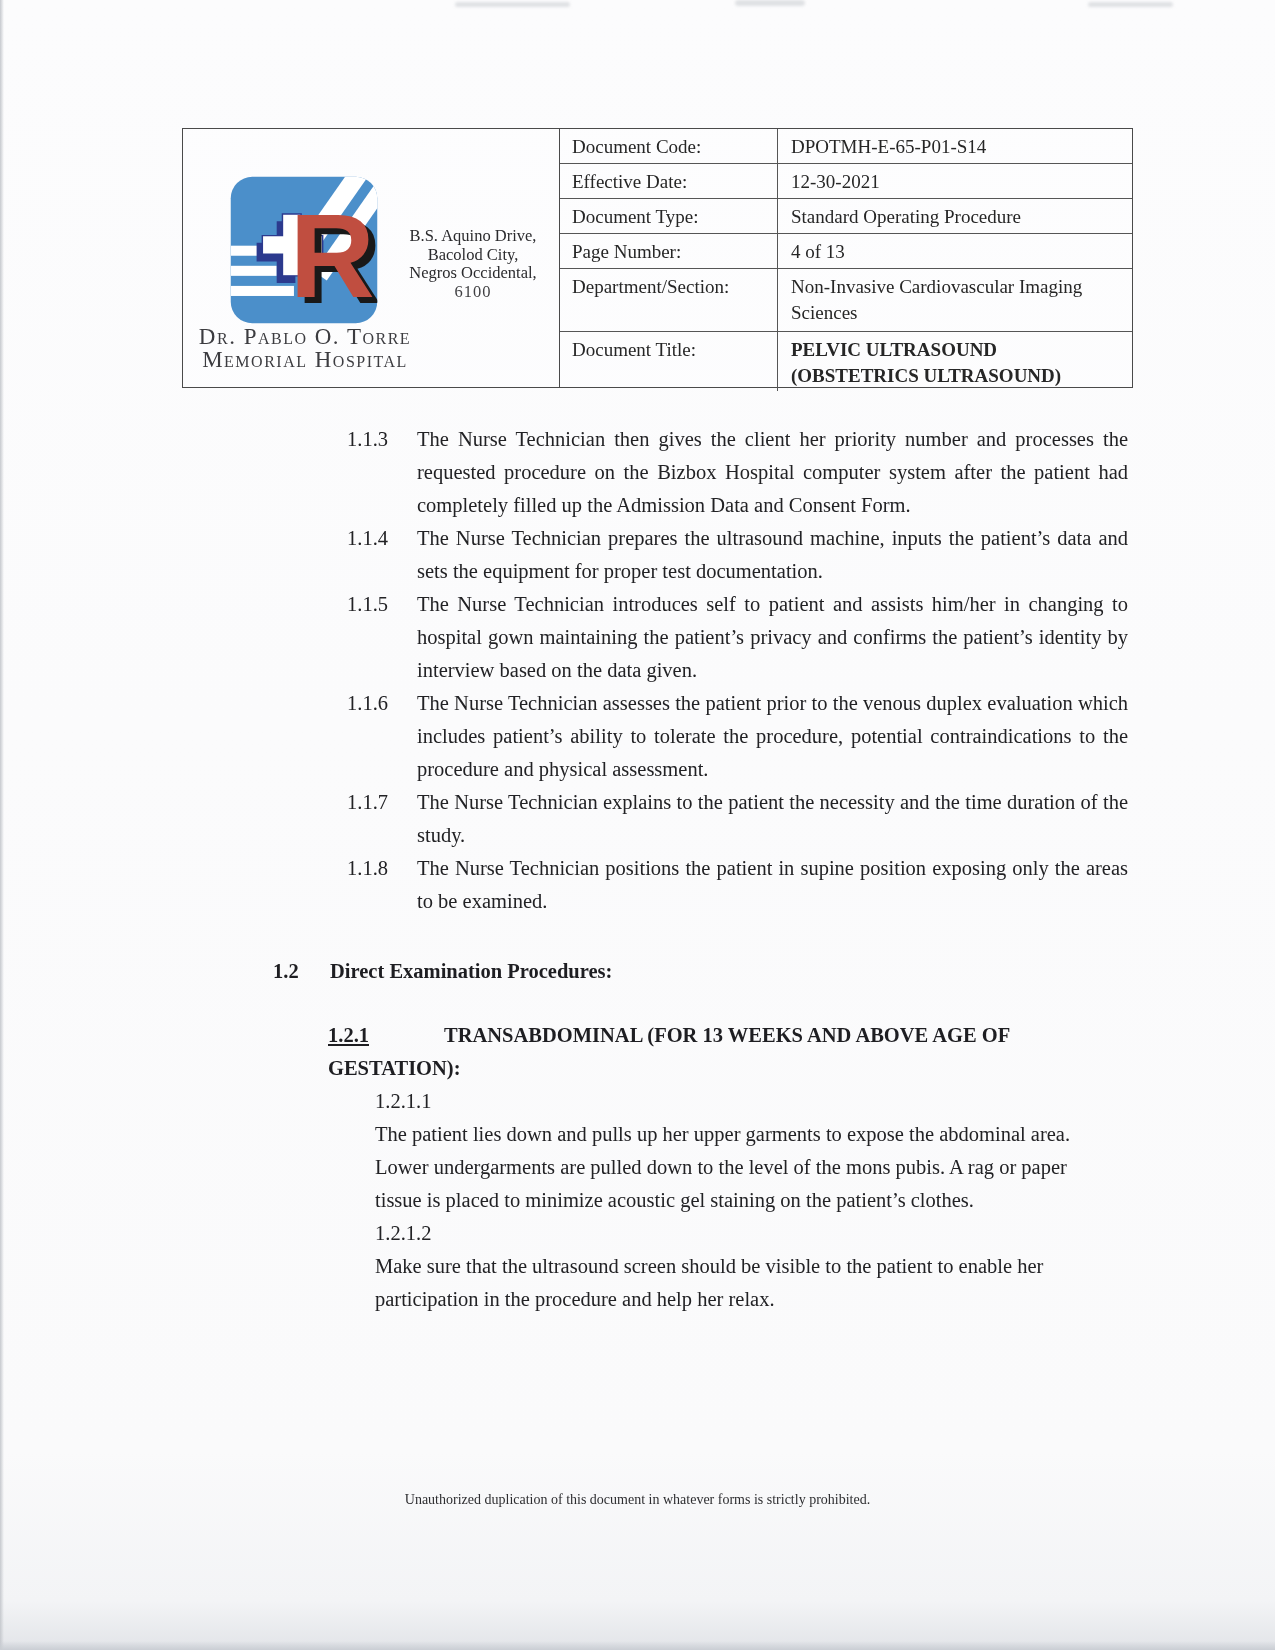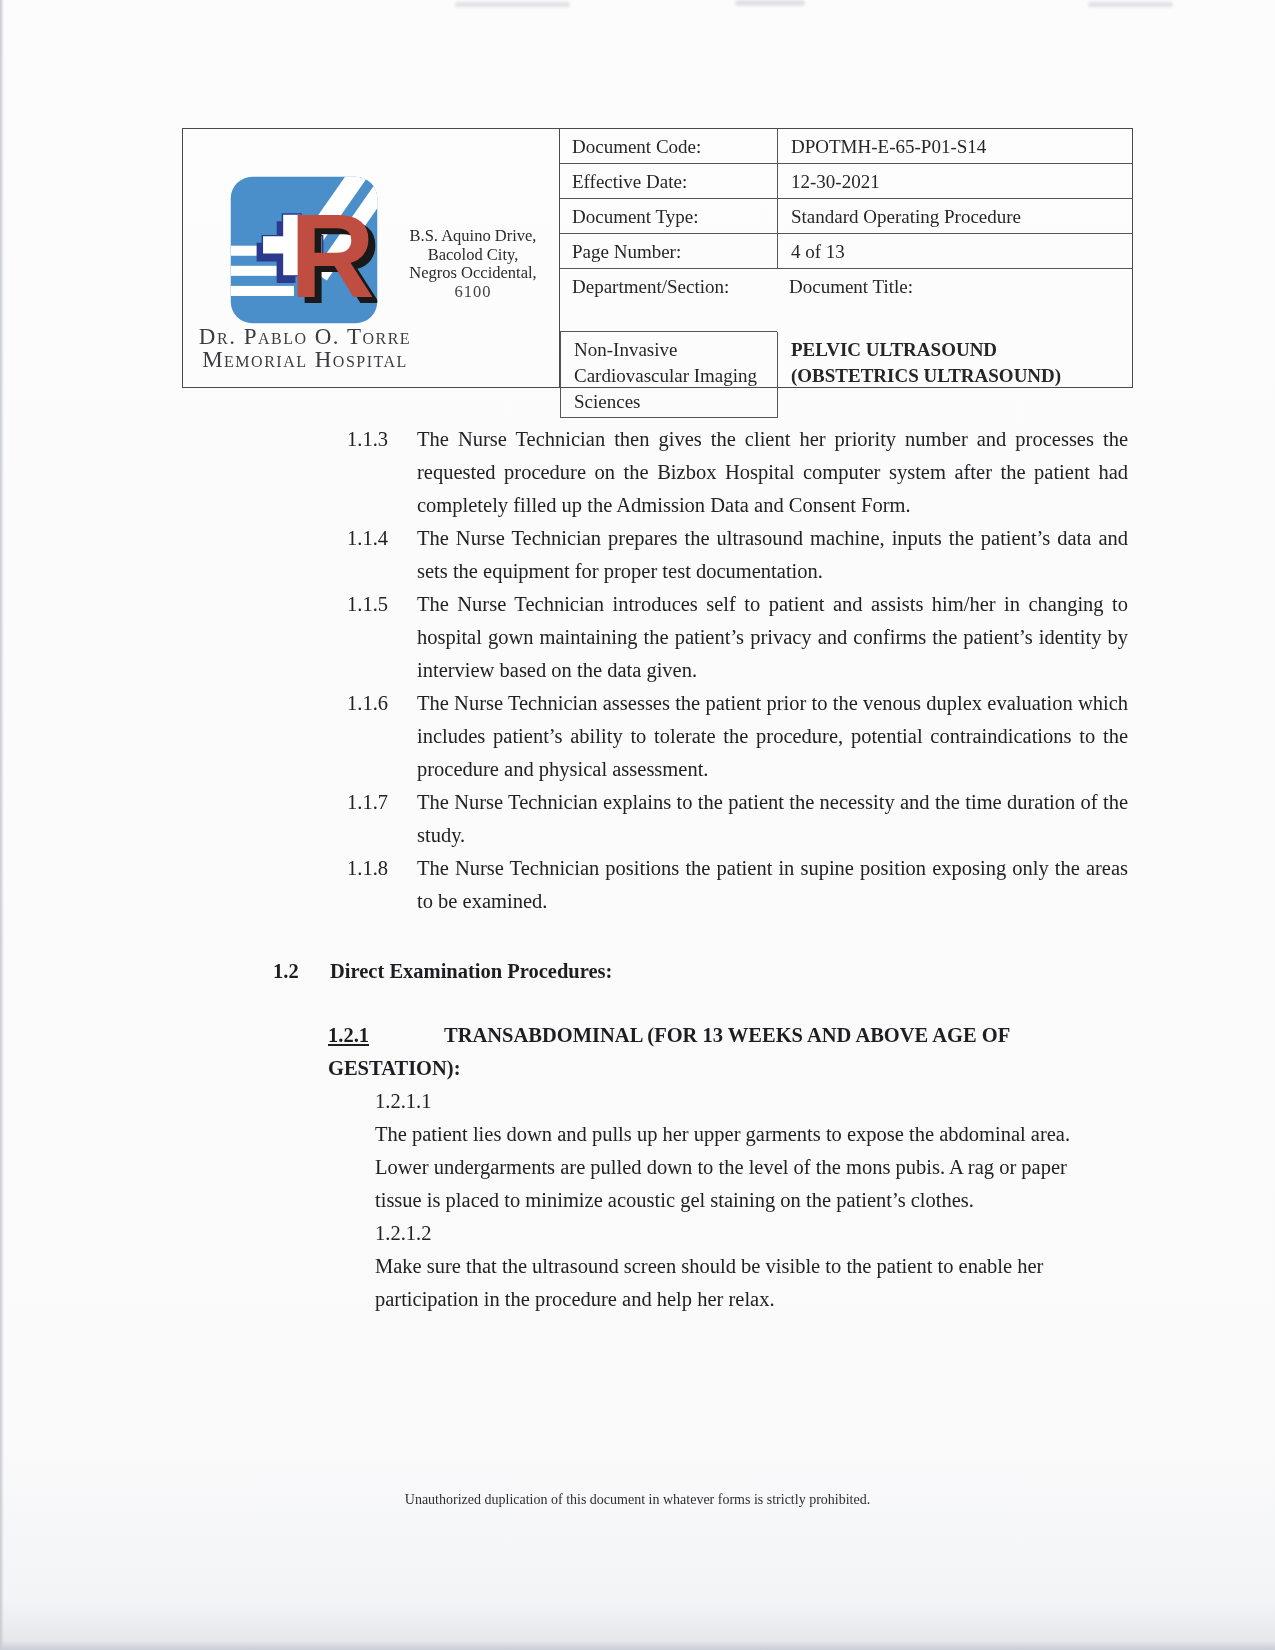--- a/index.html
+++ b/index.html
@@ -137,23 +137,23 @@
       <div class="hcell label">Effective Date:</div>
       <div class="hcell value">12-30-2021</div>
 
       <div class="hcell label">Document Type:</div>
       <div class="hcell value">Standard Operating Procedure</div>
 
       <div class="hcell label">Page Number:</div>
       <div class="hcell value">4 of 13</div>
 
       <div class="hcell label tall">Department/Section:</div>
+      <div class="hcell value tall">Non-Invasive Cardiovascular Imaging Sciences</div>
+
       <div class="hcell label tall last">Document Title:</div>
-
-      <div class="hcell value tall">Non-Invasive Cardiovascular Imaging Sciences</div>
       <div class="hcell value tall last bold">PELVIC ULTRASOUND (OBSTETRICS ULTRASOUND)</div>
     </div>
   </div>
 
   <div class="body-block">
 
     <div class="item">
       <span class="num">1.1.3</span>
       <span class="txt">The Nurse Technician then gives the client her priority number and processes the requested procedure on the Bizbox Hospital computer system after the patient had completely filled up the Admission Data and Consent Form.</span>
     </div>

